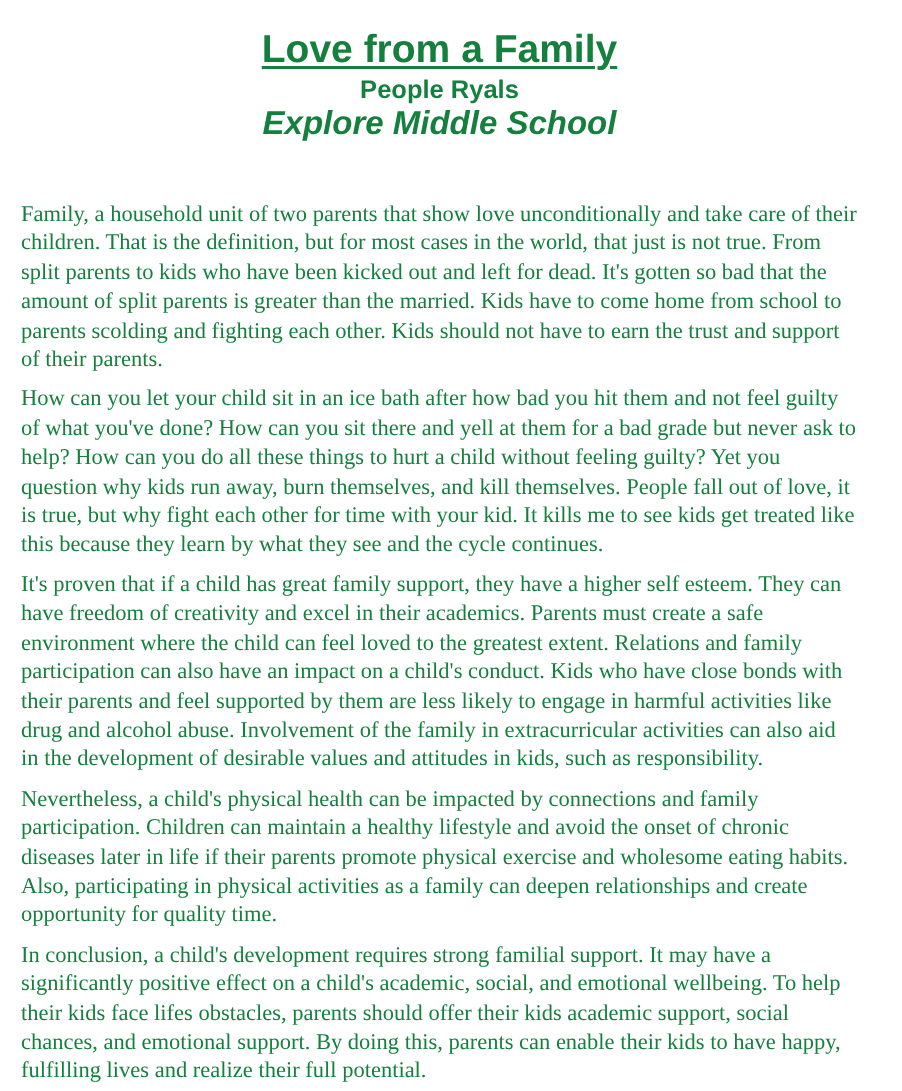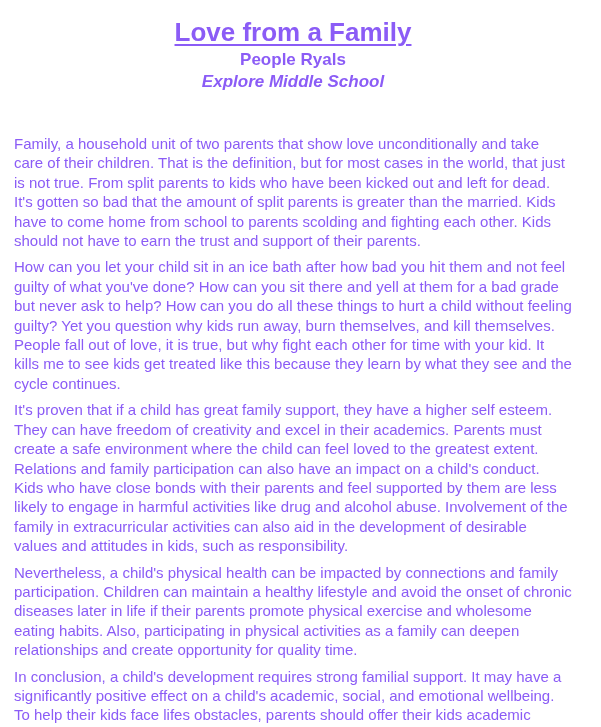--- a/index.html
+++ b/index.html
@@ -7,21 +7,21 @@
     padding: 0;
     background: #ffffff;
   }
   .page {
     position: relative;
     width: 586px;
     height: 727px;
     background: #ffffff;
     overflow: hidden;
     font-family: "Liberation Sans", "DejaVu Sans", sans-serif;
-    color: #8b5cf6;
+    color: #15803d;
     box-sizing: border-box;
   }
   .doc-header {
     padding-top: 17px;
     text-align: center;
   }
   .doc-title {
     font-size: 26px;
     font-weight: bold;
     line-height: 30px;
@@ -30,34 +30,35 @@
     text-underline-offset: 3px;
     margin: 0;
   }
   .doc-author {
     font-size: 17px;
     font-weight: bold;
     line-height: 20px;
     margin-top: 3px;
   }
   .doc-school {
-    font-size: 17px;
+    font-size: 22px;
     font-weight: bold;
     font-style: italic;
     line-height: 22px;
     margin-top: 1px;
   }
   .doc-body {
     padding: 41px 14px 0 14px;
     font-size: 15px;
     line-height: 19.4px;
     text-align: left;
   }
   .doc-body p {
     margin: 0 0 7px 0;
+    font-family: Liberation Serif, serif;
   }
 </style>
 </head>
 <body>
 
 <div class="page">
 
   <div class="doc-header">
     <h1 class="doc-title">Love from a Family</h1>
     <div class="doc-author">People Ryals</div>

